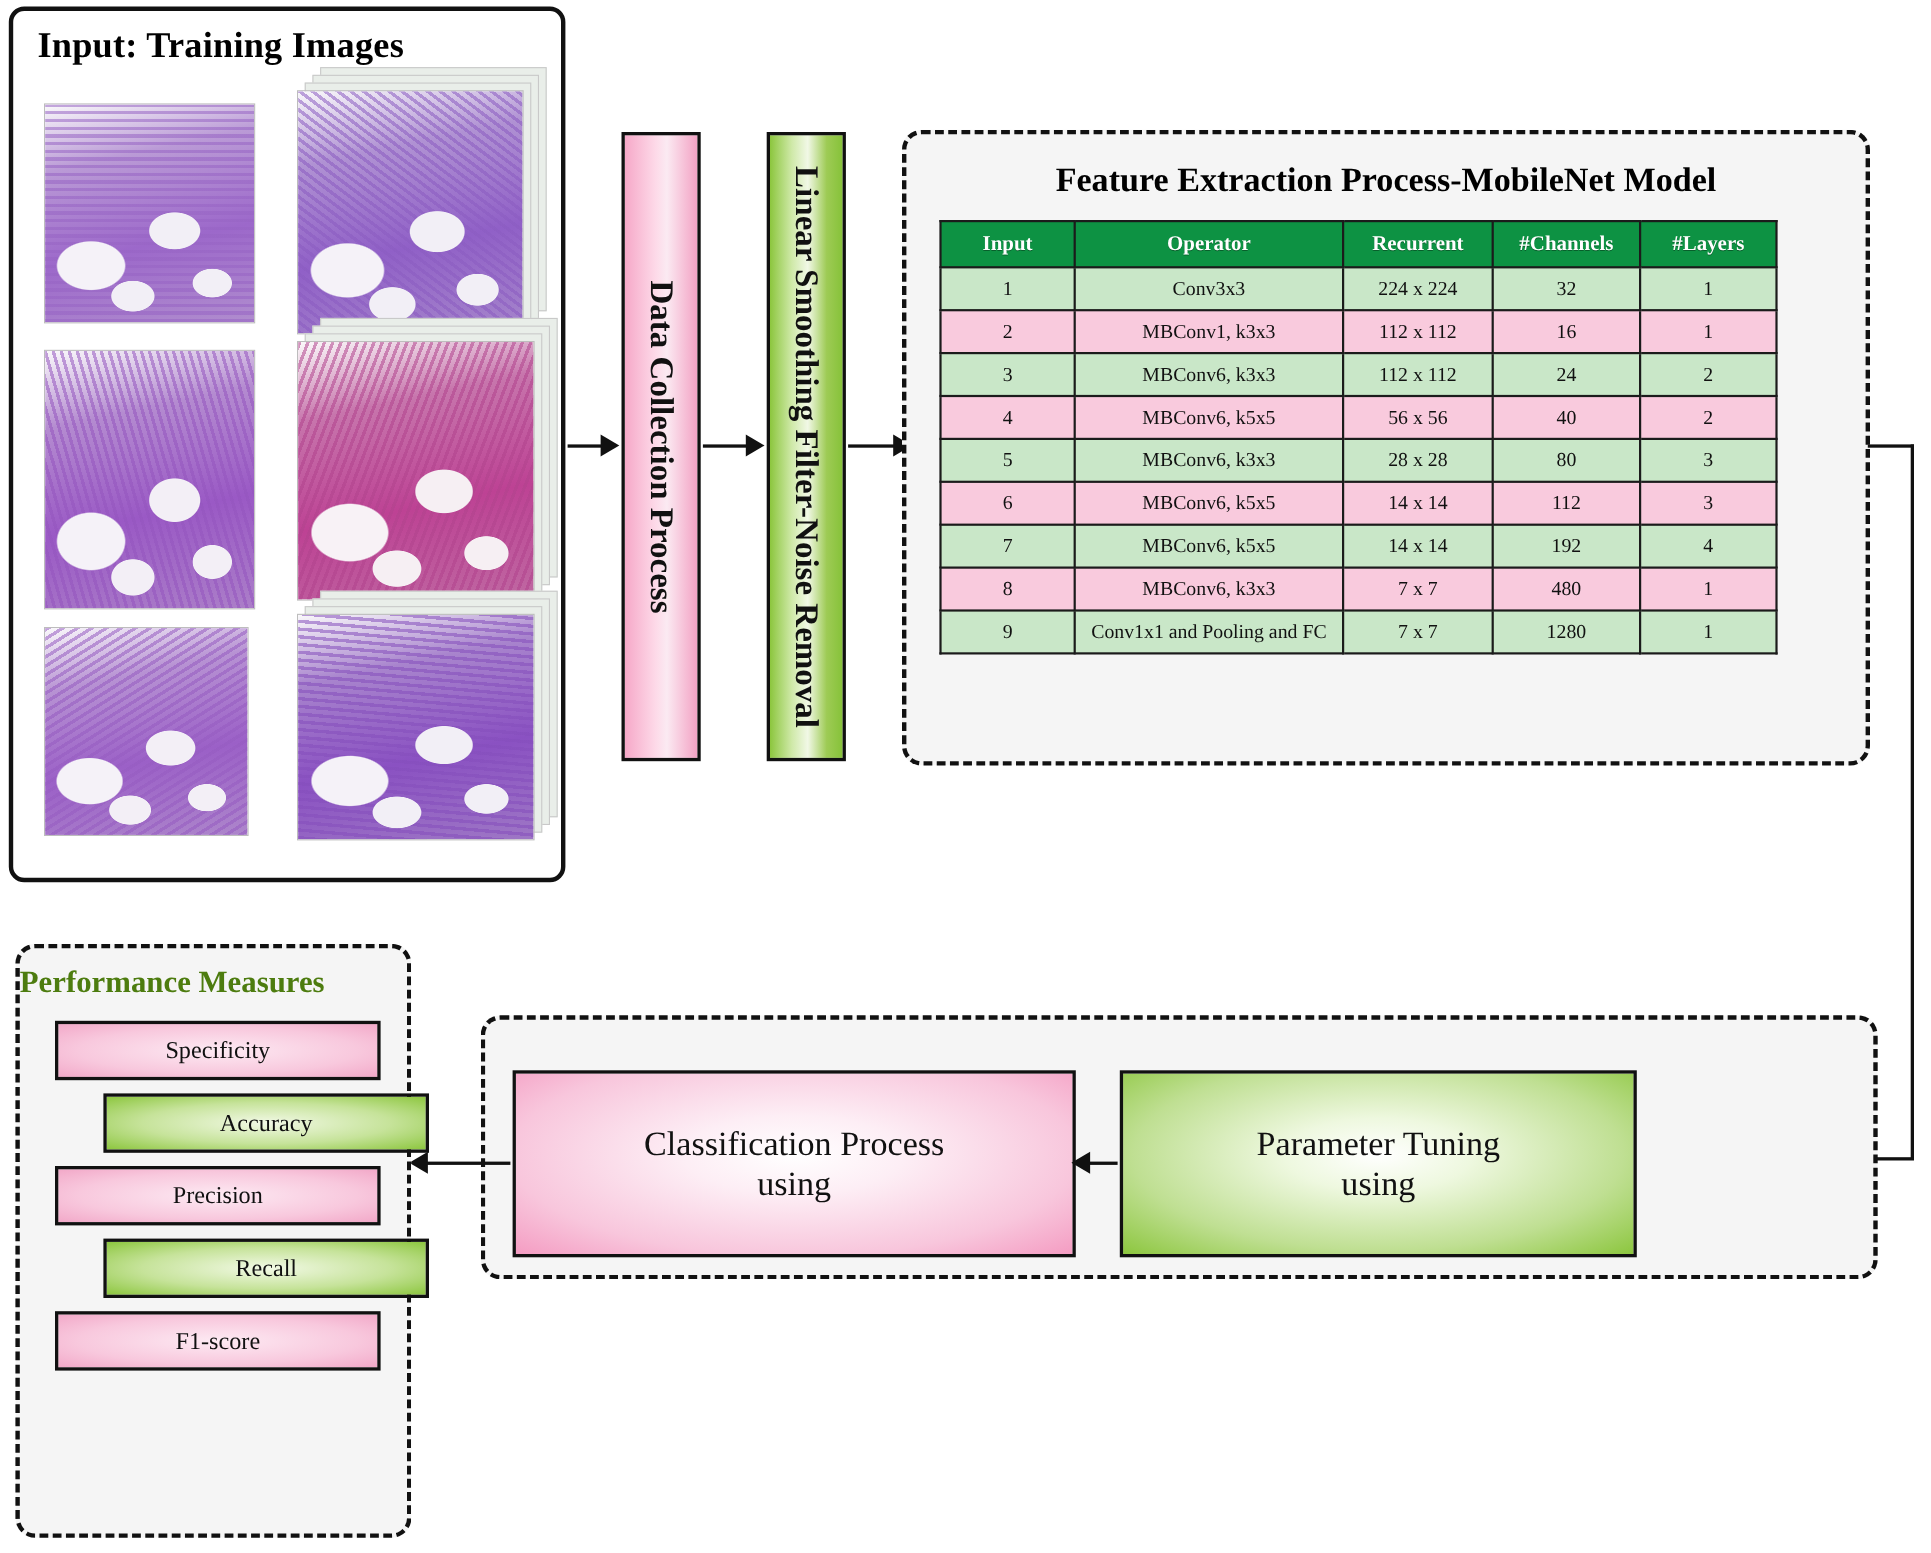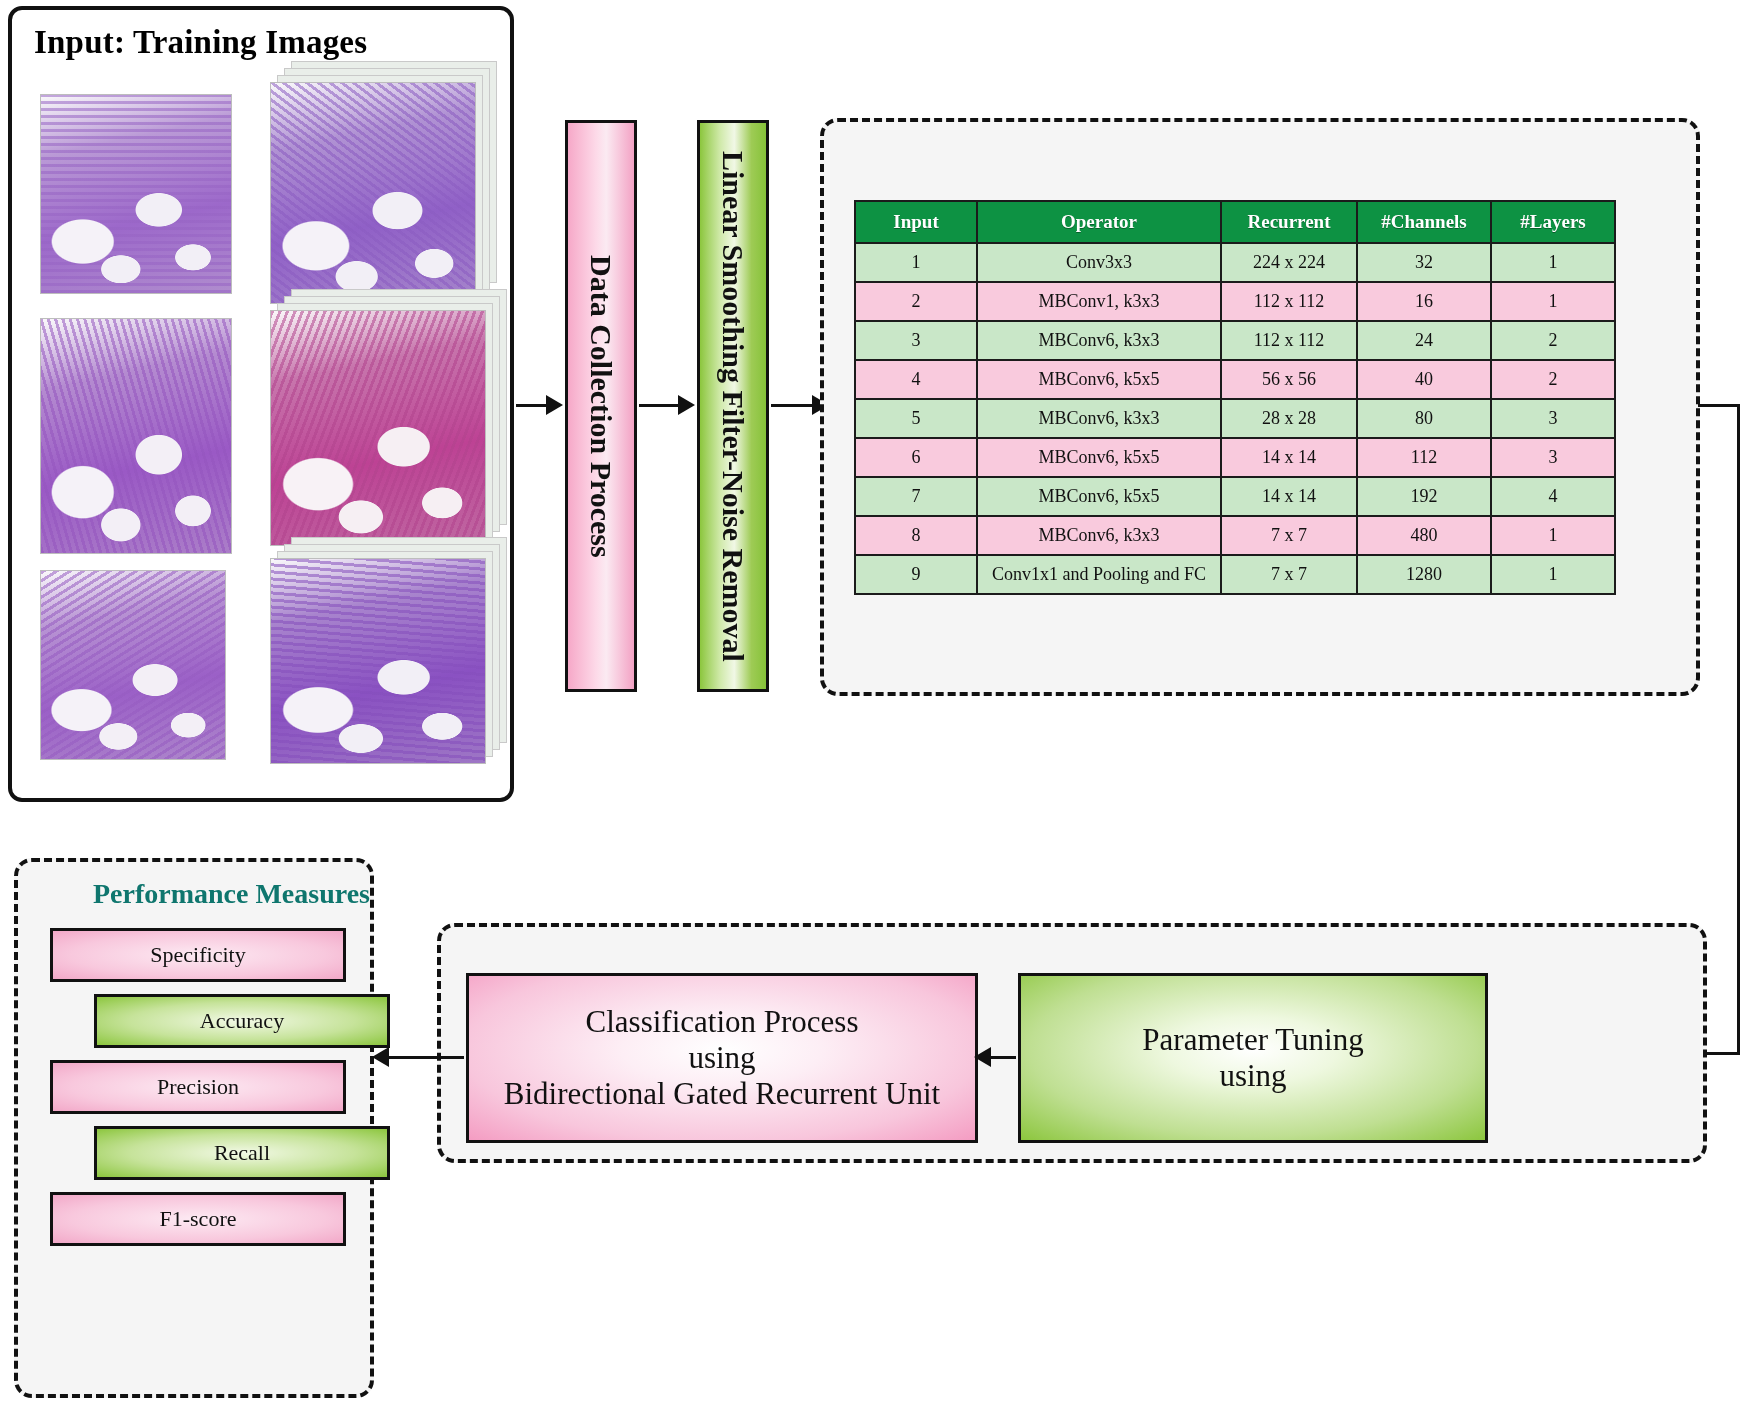--- a/index.html
+++ b/index.html
@@ -41,22 +41,22 @@
                text-shadow:0 1px 0 rgba(0,0,0,.35);}
   #fe-table td{border:2px solid #1b1b1b;padding:8px 6px;text-align:center;color:#111;
                font-size:18px;white-space:nowrap;}
   #fe-table tr.green td{background:#c9e7c8;}
   #fe-table tr.pink  td{background:#f9cadd;}
   .c-stage{width:108px;} .c-op{width:230px;} .c-res{width:122px;}
   .c-ch{width:120px;} .c-ly{width:110px;}
 
   
   #perf-panel{left:14px;top:858px;width:360px;height:540px;}
-  #perf-title{position:absolute;left:0;right:0;top:16px;text-align:right;
-              font-size:28px;font-weight:bold;color:#0f766e;}
+  #perf-title{position:absolute;left:0;right:0;top:16px;text-align:left;
+              font-size:28px;font-weight:bold;color:#4d7c0f;}
   .metric{position:absolute;left:32px;width:296px;height:54px;border:3px solid #111;
           box-sizing:border-box;display:flex;align-items:center;justify-content:center;
           font-size:22px;color:#111;}
   .metric.pink{background:radial-gradient(ellipse at 50% 50%,#fdeaf3 0%,#f8c8dd 62%,#f2a8c8 100%);}
   .metric.green{background:radial-gradient(ellipse at 50% 50%,#f2f9e6 0%,#c6e39a 55%,#8cc63e 100%);margin-left:44px;}
 
   
   #flow-panel{left:437px;top:923px;width:1270px;height:240px;}
   .flowbox{position:absolute;border:3px solid #111;box-sizing:border-box;
            display:flex;flex-direction:column;align-items:center;justify-content:center;
@@ -130,20 +130,21 @@
 </div>
 
 <div class="hline" style="left:516px;top:404px;width:32px;"></div>
 <div class="arrow-r" style="left:546px;top:395px;"></div>
 <div class="hline" style="left:639px;top:404px;width:40px;"></div>
 <div class="arrow-r" style="left:678px;top:395px;"></div>
 <div class="hline" style="left:771px;top:404px;width:42px;"></div>
 <div class="arrow-r" style="left:812px;top:395px;"></div>
 
 <div class="panel-dashed" id="fe-panel">
+  <div id="fe-title">Feature Extraction Process-MobileNet Model</div>
   <table id="fe-table">
     <thead>
       <tr>
         <th class="c-stage">Input</th>
         <th class="c-op">Operator</th>
         <th class="c-res">Recurrent</th>
         <th class="c-ch">#Channels</th>
         <th class="c-ly">#Layers</th>
       </tr>
     </thead>
@@ -218,21 +219,20 @@
 <div class="hline" style="left:1698px;top:404px;width:42px;"></div>
 <div class="vline" style="left:1737px;top:404px;height:650px;"></div>
 <div class="hline" style="left:1690px;top:1052px;width:50px;"></div>
 <div class="arrow-l" style="left:1676px;top:1043px;"></div>
 
 <div class="panel-dashed" id="flow-panel"></div>
 
 <div class="flowbox" id="classify-box">
   <div>Classification Process</div>
   <div>using</div>
-  <div>Bidirectional Gated Recurrent Unit</div>
 </div>
 
 <div class="flowbox" id="tuning-box">
   <div>Parameter Tuning</div>
   <div>using</div>
 </div>
 
 <div class="hline" style="left:988px;top:1056px;width:28px;"></div>
 <div class="arrow-l" style="left:974px;top:1047px;"></div>
 

